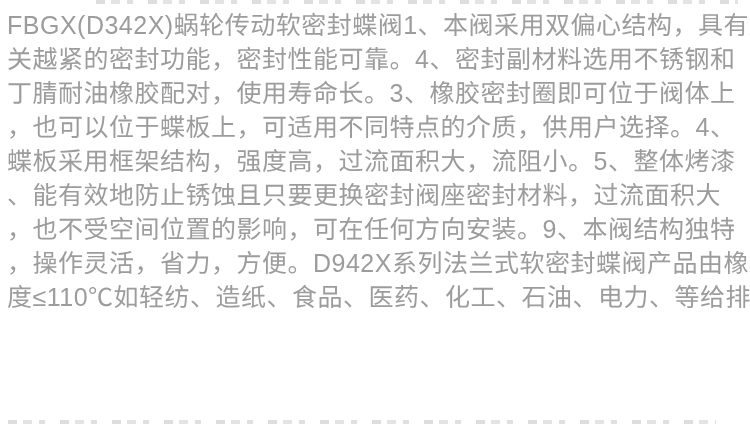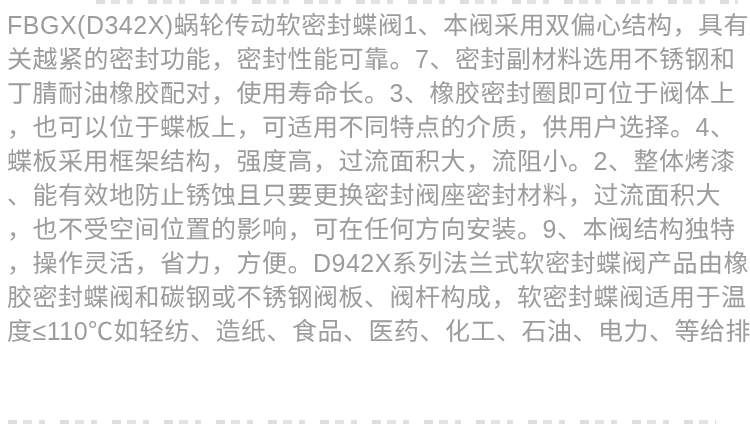--- a/index.html
+++ b/index.html
@@ -63,26 +63,25 @@
 </style>
 </head>
 <body>
 
 <div class="page">
 
   <div class="remnant remnant-top"></div>
 
   <div class="content">
     <div class="text-line">FBGX(D342X)蜗轮传动软密封蝶阀1、本阀采用双偏心结构，具有越</div>
-    <div class="text-line">关越紧的密封功能，密封性能可靠。7、密封副材料选用不锈钢和</div>
+    <div class="text-line">关越紧的密封功能，密封性能可靠。4、密封副材料选用不锈钢和</div>
     <div class="text-line">丁腈耐油橡胶配对，使用寿命长。3、橡胶密封圈即可位于阀体上</div>
     <div class="text-line">，也可以位于蝶板上，可适用不同特点的介质，供用户选择。4、</div>
-    <div class="text-line">蝶板采用框架结构，强度高，过流面积大，流阻小。2、整体烤漆</div>
+    <div class="text-line">蝶板采用框架结构，强度高，过流面积大，流阻小。5、整体烤漆</div>
     <div class="text-line">、能有效地防止锈蚀且只要更换密封阀座密封材料，过流面积大</div>
     <div class="text-line">，也不受空间位置的影响，可在任何方向安装。9、本阀结构独特</div>
     <div class="text-line">，操作灵活，省力，方便。D942X系列法兰式软密封蝶阀产品由橡</div>
-    <div class="text-line">胶密封蝶阀和碳钢或不锈钢阀板、阀杆构成，软密封蝶阀适用于温</div>
     <div class="text-line">度≤110℃如轻纺、造纸、食品、医药、化工、石油、电力、等给排</div>
   </div>
 
   <div class="remnant remnant-bottom"></div>
 
 </div>
 
 </body></html>

